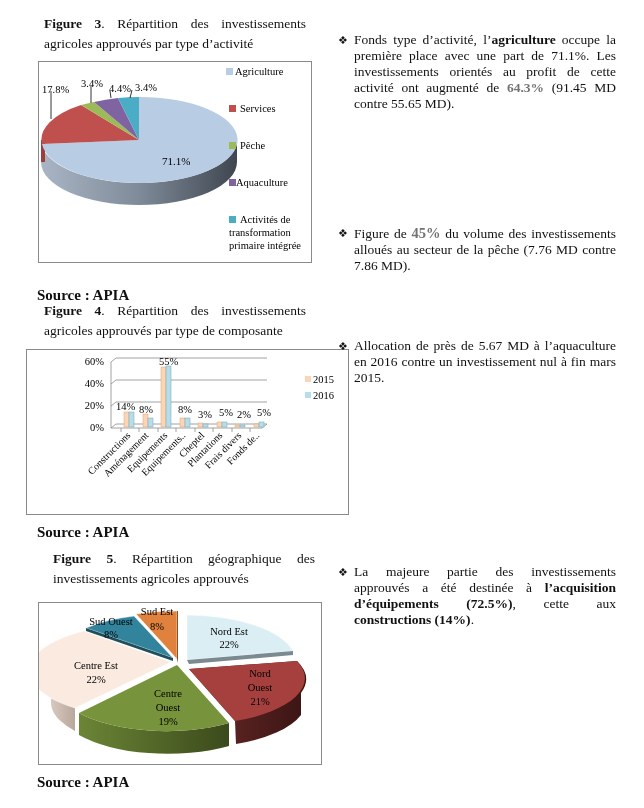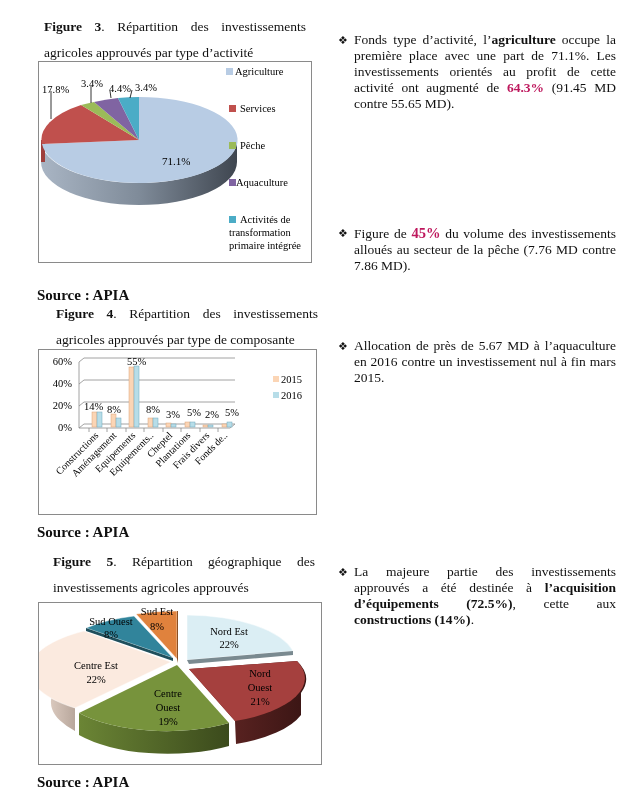--- a/index.html
+++ b/index.html
@@ -1,25 +1,25 @@
 <!DOCTYPE html>
 <html><head>
 <meta charset="utf-8">
 <style>
   html, body { margin:0; padding:0; background:#ffffff; }
   body { width:644px; height:808px; position:relative; overflow:hidden;
          font-family:"Liberation Serif", "DejaVu Serif", serif; color:#111; }
   .abs { position:absolute; }
-  .fig-caption { font-size:13.5px; line-height:26px; text-align:justify; text-align-last:left; }
+  .fig-caption { font-size:13.5px; line-height:20px; text-align:justify; text-align-last:left; }
   .fig-caption .fig-lbl { font-weight:bold; }
   .source { font-size:15px; font-weight:bold; }
   .chart-box { border:1px solid #8a8a8a; background:#fff; }
   .bullet { font-size:13.5px; line-height:16px; text-align:justify; padding-left:16px; position:relative; }
   .bullet .diamond { position:absolute; left:0; top:0; font-size:11px; }
-  .red { color:#be185d; font-weight:bold;font-family:Liberation Serif, serif; }
+  .red { color:#737373; font-weight:bold;font-family:Liberation Serif, serif; }
   .b { font-weight:bold; }
   svg text { font-family:"Liberation Serif", "DejaVu Serif", serif; }
 </style>
 </head>
 <body>
 
 <div class="abs fig-caption" style="left:44px; top:14px; width:262px;">
   <span class="fig-lbl">Figure 3</span><span>. Répartition des investissements agricoles approuvés par type d’activité</span>
 </div>
 
@@ -63,25 +63,25 @@
     <text x="197" y="124" font-size="10.5">Aquaculture</text>
     <rect x="190" y="154" width="7" height="7" fill="#4bacc6"></rect>
     <text x="201" y="161" font-size="10.5">Activités de</text>
     <text x="190" y="174" font-size="10.5">transformation</text>
     <text x="190" y="187" font-size="10.5">primaire intégrée</text>
   </svg>
 </div>
 
 <div class="abs source" style="left:37px; top:287px;">Source : APIA</div>
 
-<div class="abs fig-caption" style="left:56px; top:301px; width:262px;">
+<div class="abs fig-caption" style="left:44px; top:301px; width:262px;">
   <span class="fig-lbl">Figure 4</span><span>. Répartition des investissements agricoles approuvés par type de composante</span>
 </div>
 
-<div class="abs chart-box" style="left:38px; top:349px; width:277px; height:164px;">
+<div class="abs chart-box" style="left:26px; top:349px; width:277px; height:164px;padding-left:44px;">
   <svg width="277" height="164">
 
     <g stroke="#8c8c8c" stroke-width="0.8" fill="none">
       <line x1="45" y1="8" x2="196" y2="8"></line>
       <line x1="45" y1="30" x2="196" y2="30"></line>
       <line x1="45" y1="52" x2="196" y2="52"></line>
       <line x1="45" y1="74" x2="196" y2="74"></line>
       <line x1="40" y1="12" x2="45" y2="8"></line>
       <line x1="40" y1="34" x2="45" y2="30"></line>
       <line x1="40" y1="56" x2="45" y2="52"></line>

